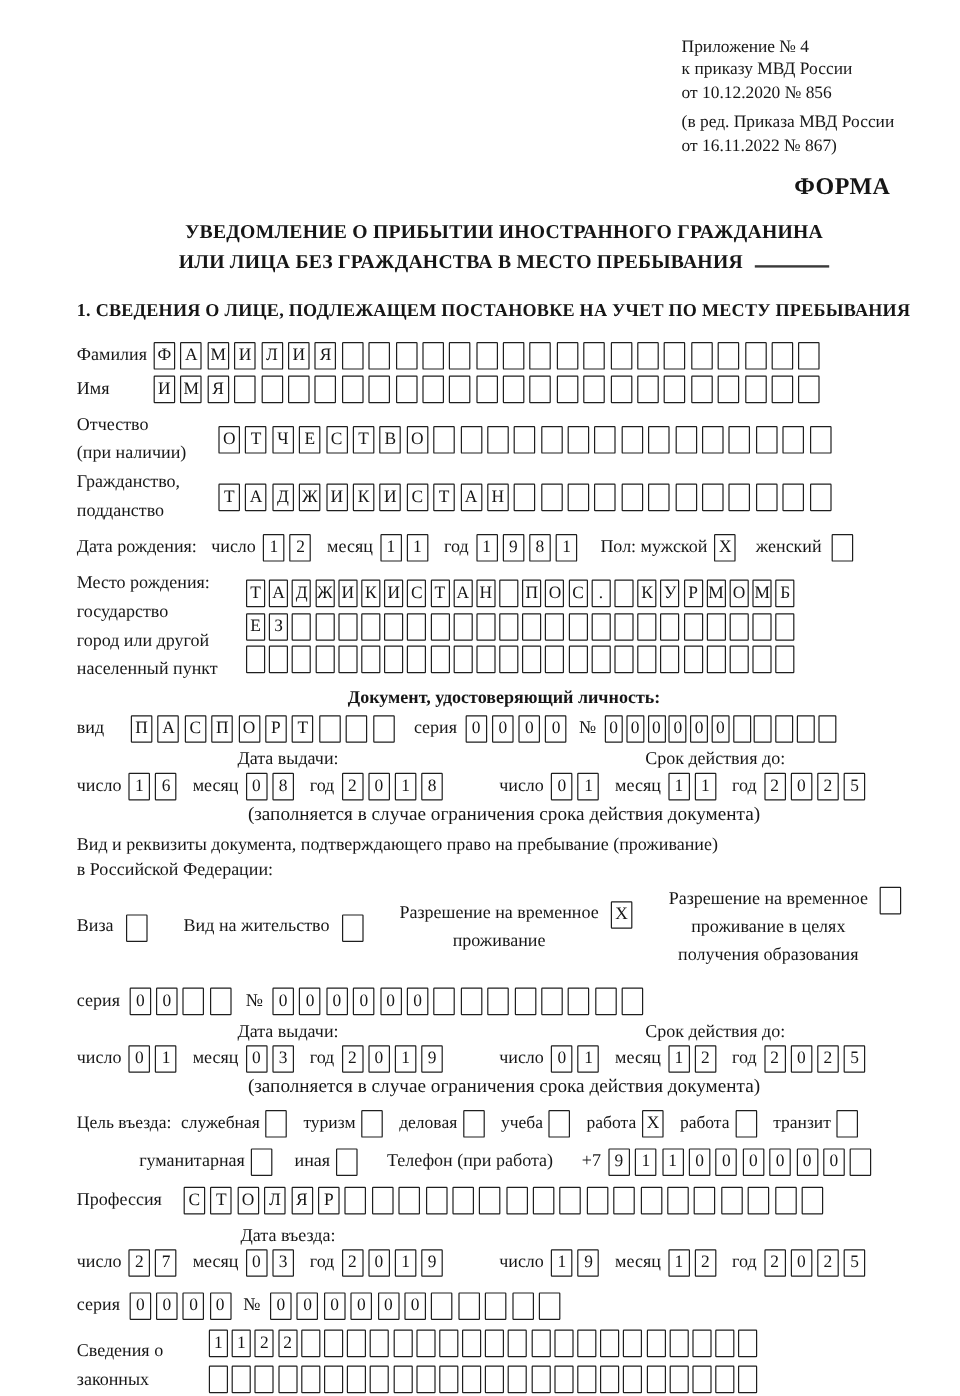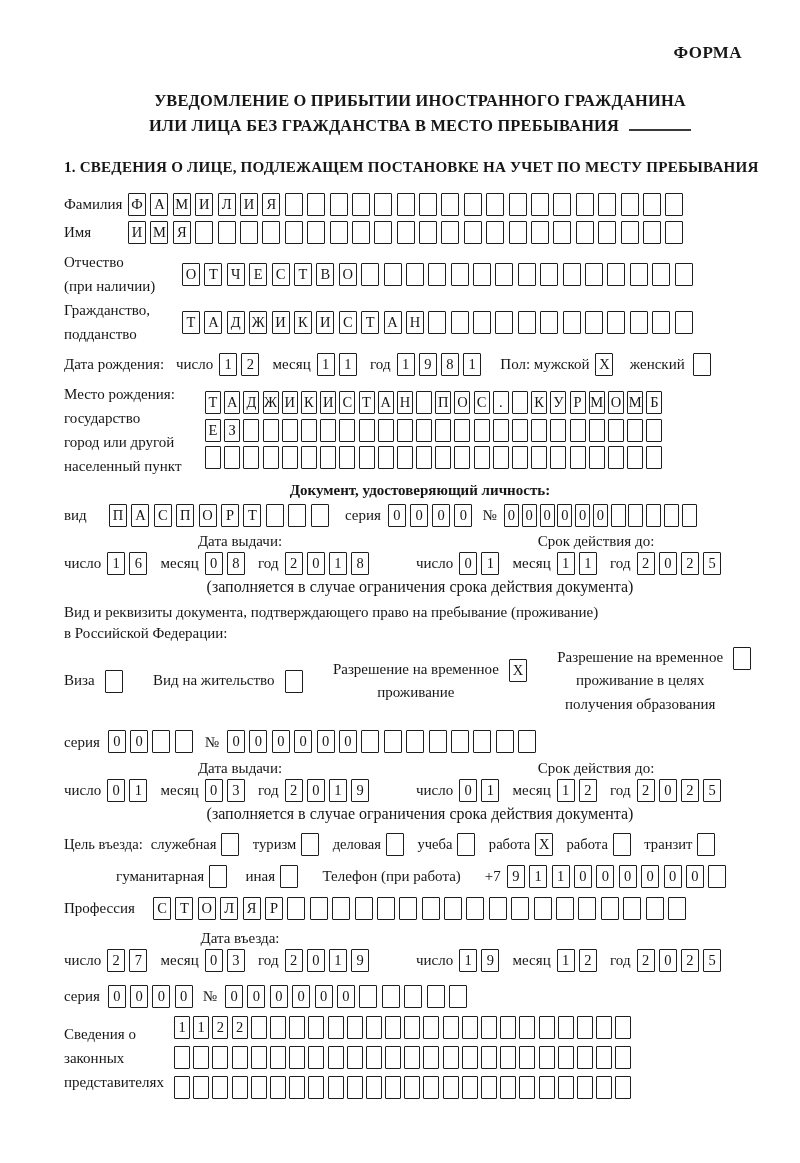--- a/index.html
+++ b/index.html
@@ -5,22 +5,22 @@
   * { box-sizing: border-box; }
   html,body { margin:0; padding:0; }
   body { background:#ffffff; }
   .page {
     width:800px; height:1163px; margin:0 auto; background:#fff; color:#161616;
     font-family:"Liberation Serif", serif; font-size:15px;
     padding:30px 24px 10px 64px; overflow:hidden; position:relative;
   }
   .annex { margin-left:auto; width:208px; line-height:1.34; font-size:14.5px; }
   .annex .gap { height:5px; }
-  .forma { text-align:right; font-weight:bold; font-size:17px; letter-spacing:.4px; margin:13px 34px 0 0; }
-  .title { text-align:center; font-weight:bold; font-size:16.4px; line-height:1.5; margin-top:26px; letter-spacing:.2px; }
+  .forma { text-align:right; font-weight:bold; font-size:20px; letter-spacing:.4px; margin:13px 34px 0 0; }
+  .title { text-align:center; font-weight:bold; font-size:16.4px; line-height:1.5; margin-top:13px; letter-spacing:.2px; }
   .uline { display:inline-block; width:62px; border-bottom:2px solid #3a3a3a; margin-left:10px; }
   .sec1 { font-weight:bold; font-size:15.1px; margin-top:21px; letter-spacing:.2px; }
 
   .row  { display:flex; align-items:center; white-space:nowrap; }
   .rowt { display:flex; align-items:center; white-space:nowrap; }
   .lbl  { flex:none; line-height:1.6; }
   .w64 {width:64px;} .w45 {width:45px;} .w115 {width:118px;} .w140 {width:141px;} .w88 {width:89px;} .w110 {width:110px;} .w165 {width:168px;}
   .boxes { display:flex; flex:none; }
   .cell {
     display:inline-flex; align-items:center; justify-content:center; flex:none;
@@ -50,20 +50,28 @@
   .po .boxes { margin-left:5px; }
   .purpose { font-size:14.6px; }
   .indent { padding-left:52px; }
   .ml12{margin-left:12px}.ml8{margin-left:8px}.ml6{margin-left:6px}
 </style>
 </head>
 <body>
 
 <div class="page">
 
+  <div class="annex">
+    <div>Приложение № 4</div>
+    <div>к приказу МВД России</div>
+    <div>от 10.12.2020 № 856</div>
+    <div class="gap"></div>
+    <div>(в ред. Приказа МВД России</div>
+    <div>от 16.11.2022 № 867)</div>
+  </div>
   <div class="forma">ФОРМА</div>
 
   <div class="title">
     <div>УВЕДОМЛЕНИЕ О ПРИБЫТИИ ИНОСТРАННОГО ГРАЖДАНИНА</div>
     <div><span>ИЛИ ЛИЦА БЕЗ ГРАЖДАНСТВА В МЕСТО ПРЕБЫВАНИЯ</span><span class="uline"></span></div>
   </div>
 
   <div class="sec1">1. СВЕДЕНИЯ О ЛИЦЕ, ПОДЛЕЖАЩЕМ ПОСТАНОВКЕ НА УЧЕТ ПО МЕСТУ ПРЕБЫВАНИЯ</div>
 
   <div class="row mt16">

